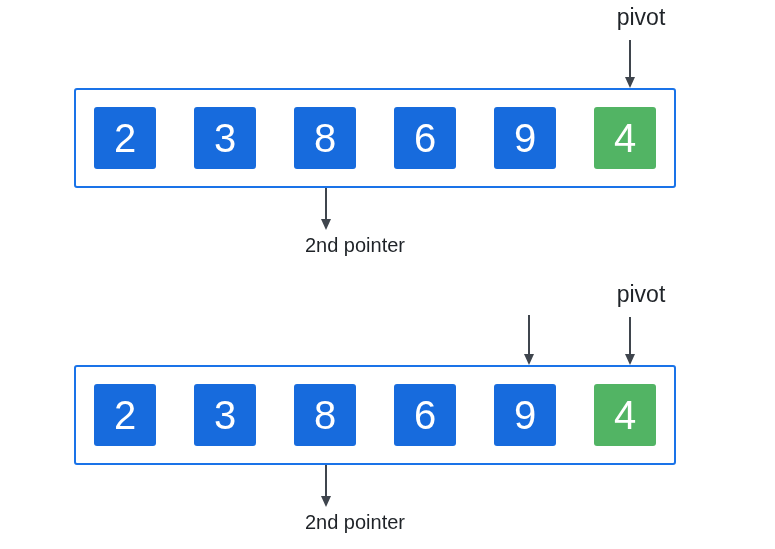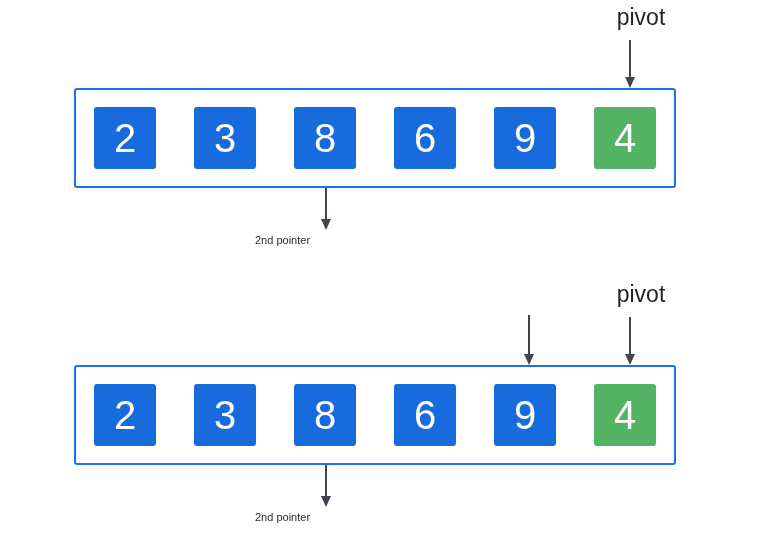--- a/index.html
+++ b/index.html
@@ -31,22 +31,22 @@
     width: 74px;
     text-align: center;
     font-size: 23px;
     color: var(--label-text, #1f2328);
   }
   .second-pointer-label {
     position: absolute;
     top: 234px;
     left: 254px;
     width: 150px;
-    text-align: left;
-    font-size: 11px;
+    text-align: right;
+    font-size: 20px;
     color: var(--label-text, #1f2328);
   }
 
   
   .arrow-down {
     position: absolute;
     width: 2px;
     background: var(--arrow, #3f454d);
   }
   .arrow-down::after {

